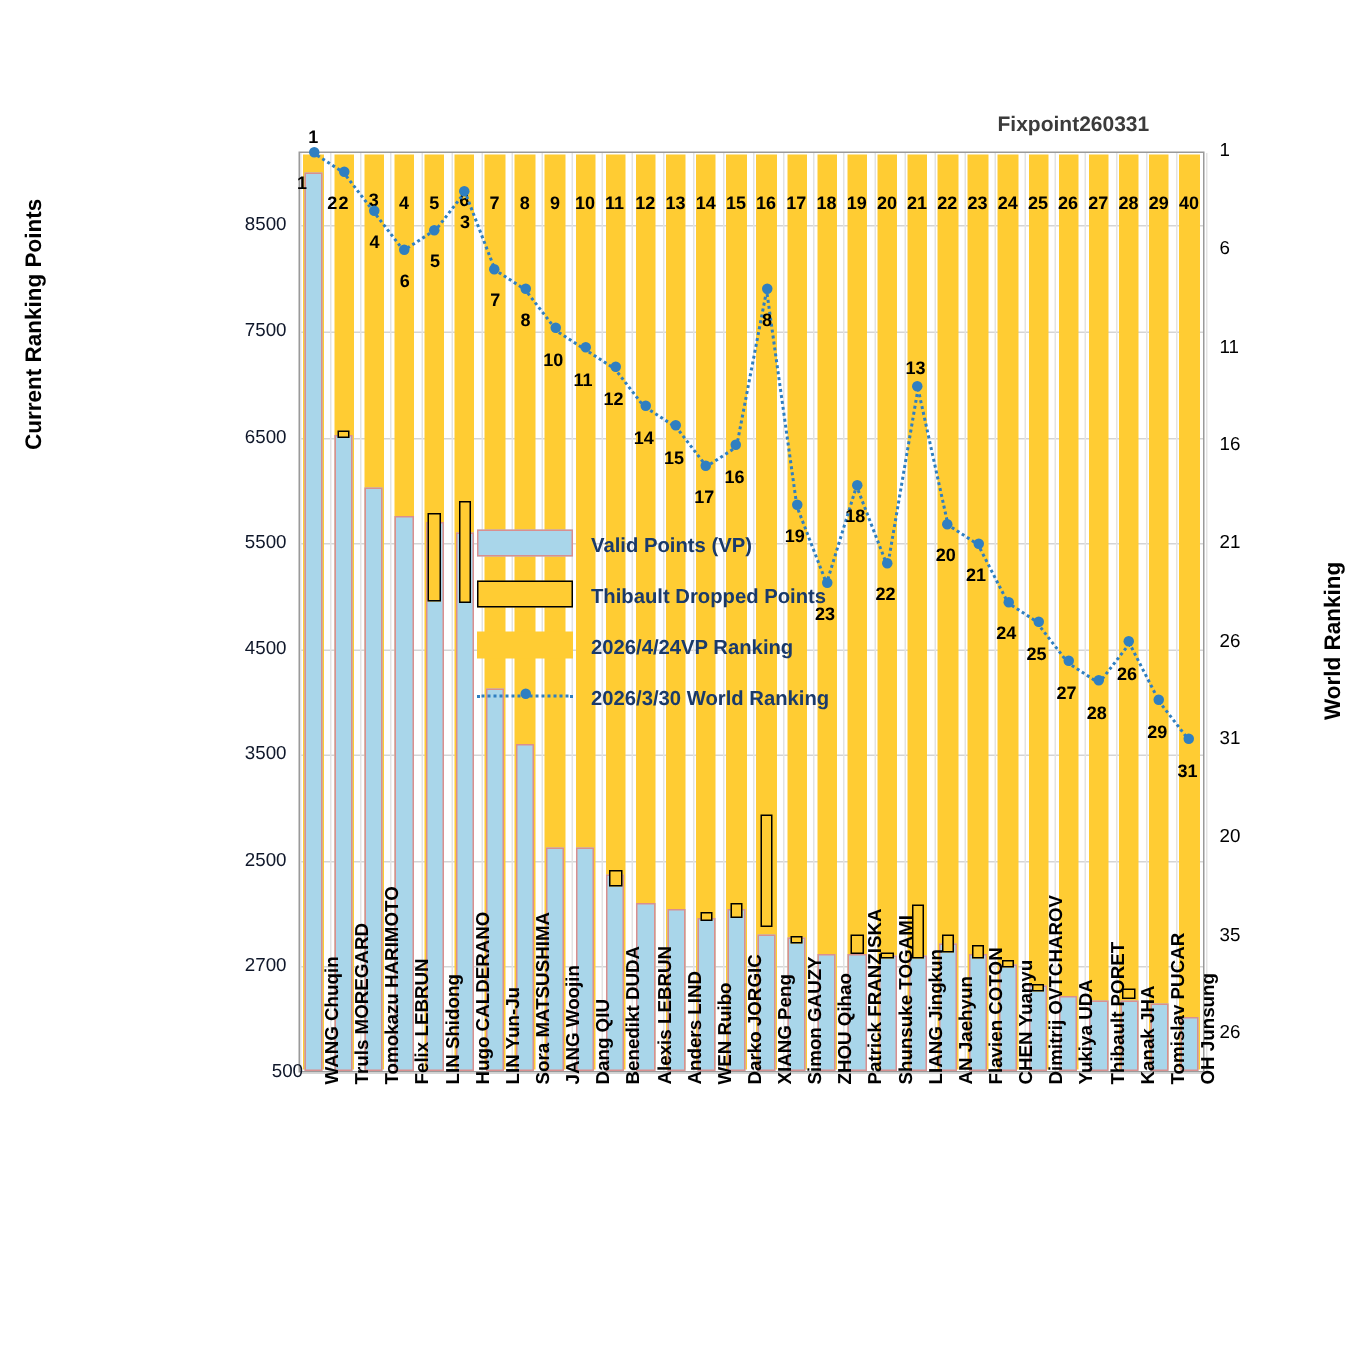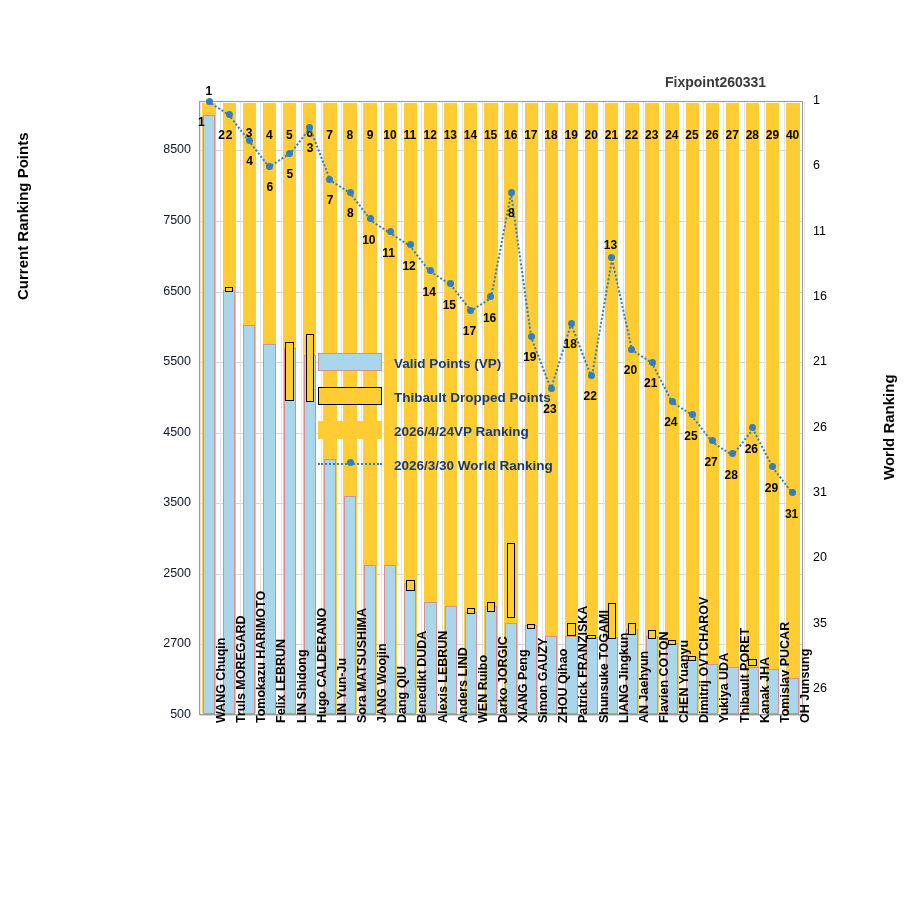--- a/index.html
+++ b/index.html
@@ -144,21 +144,21 @@
 
   <div id="overlay">
       <div class="ylab-left" style="left: 131px; top: 142.402px;">8500</div>
       <div class="ylab-left" style="left: 131px; top: 212.977px;">7500</div>
       <div class="ylab-left" style="left: 131px; top: 283.552px;">6500</div>
       <div class="ylab-left" style="left: 131px; top: 354.126px;">5500</div>
       <div class="ylab-left" style="left: 131px; top: 424.701px;">4500</div>
       <div class="ylab-left" style="left: 131px; top: 495.276px;">3500</div>
       <div class="ylab-left" style="left: 131px; top: 565.851px;">2500</div>
       <div class="ylab-left" style="left: 131px; top: 636.425px;">2700</div>
-      <div class="ylab-left" style="left: 131px; top: 707px;">500</div>
+      <div class="ylab-left" style="left: 142px; top: 707px;">500</div>
       <div class="ylab-right" style="left: 813px; top: 93px;">1</div>
       <div class="ylab-right" style="left: 813px; top: 158.319px;">6</div>
       <div class="ylab-right" style="left: 813px; top: 223.638px;">11</div>
       <div class="ylab-right" style="left: 813px; top: 288.957px;">16</div>
       <div class="ylab-right" style="left: 813px; top: 354.277px;">21</div>
       <div class="ylab-right" style="left: 813px; top: 419.596px;">26</div>
       <div class="ylab-right" style="left: 813px; top: 484.915px;">31</div>
       <div class="ylab-right" style="left: 813px; top: 550.234px;">20</div>
       <div class="ylab-right" style="left: 813px; top: 615.553px;">35</div>
       <div class="ylab-right" style="left: 813px; top: 680.872px;">26</div>

